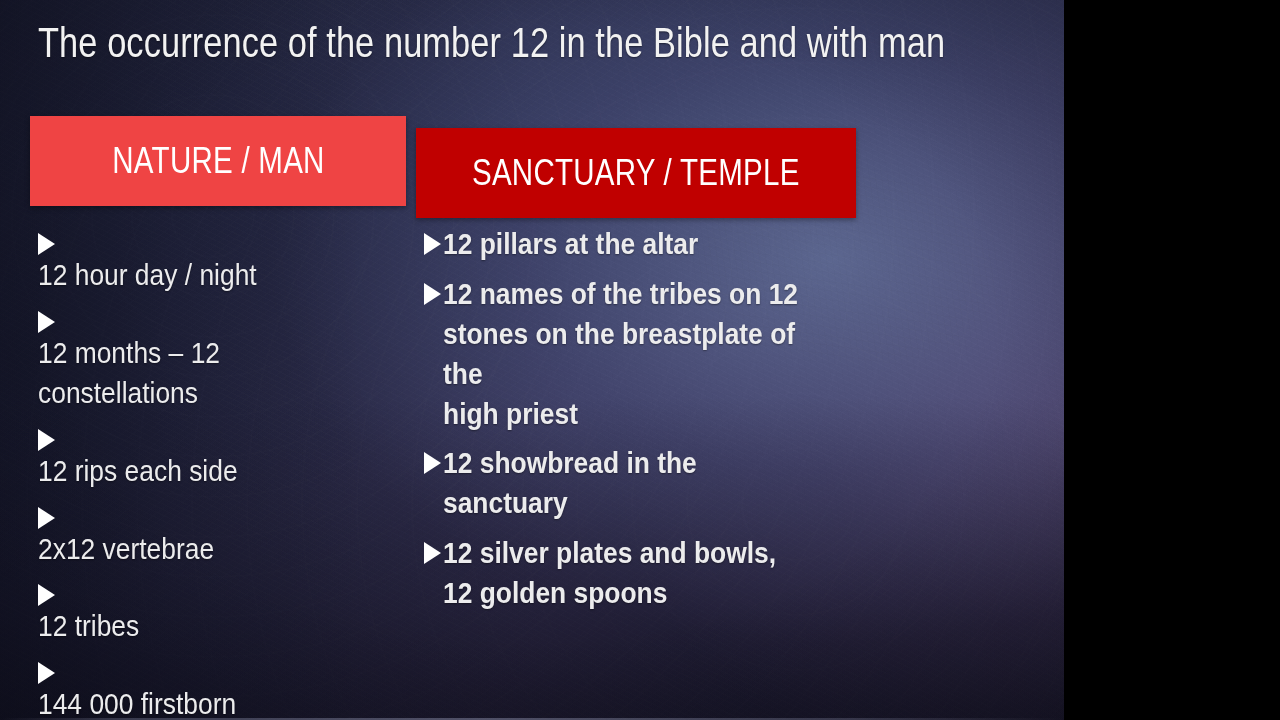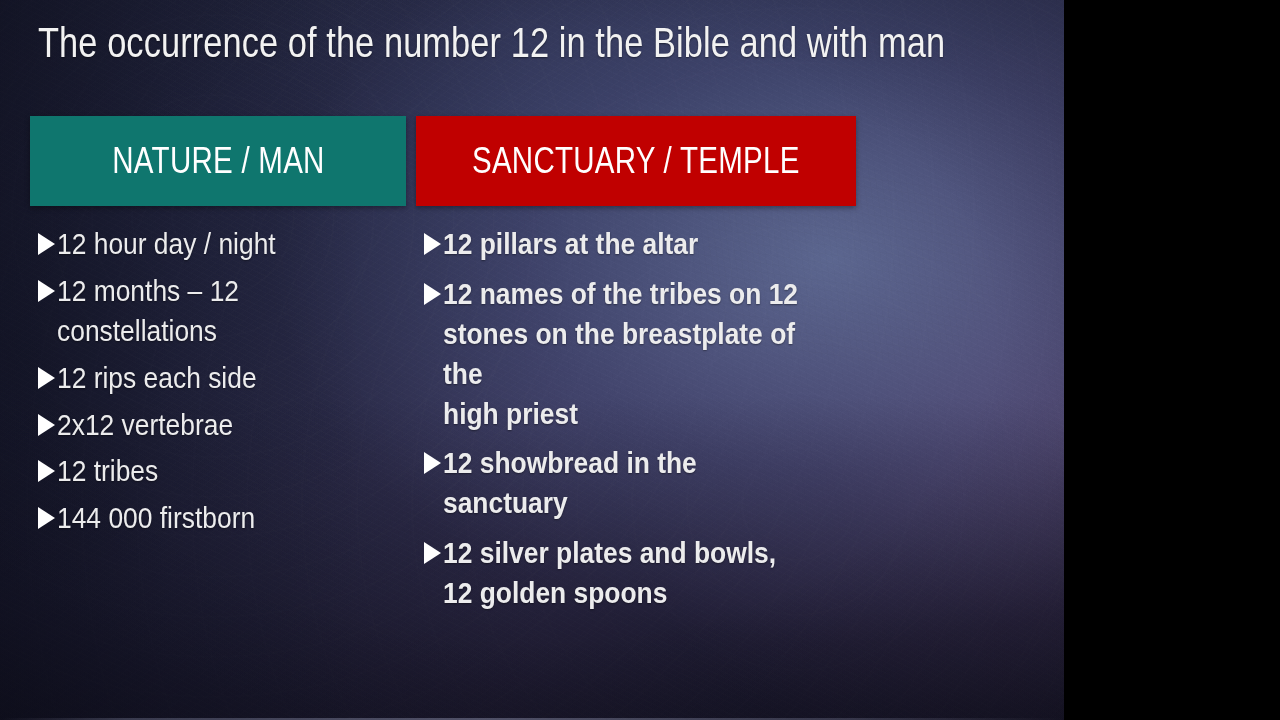--- a/index.html
+++ b/index.html
@@ -134,35 +134,35 @@
     font-weight: 400;
     letter-spacing: 0.3px;
     box-shadow: 0 2px 5px rgba(0,0,0,0.35);
   }
   .hdr span {
     display: inline-block;
     transform: scaleX(0.82);
     white-space: nowrap;
   }
   .hdr-nature { width: 376px; }
-  .hdr-temple { width: 440px; }
+  .hdr-temple { width: 440px; margin-top: 12px; }
 
   .col {
     position: absolute;
     color: #e8e8ec;
   }
   .col-left  { left: 38px;  top: 224px; width: 380px; }
   .col-right { left: 424px; top: 224px; width: 430px; }
 
   .bullet {
     display: flex;
     align-items: flex-start;
     margin-bottom: 5px;
   }
-  .col-left  .bullet { margin-bottom: 7px; }
+  .col-left  .bullet { margin-bottom: 7px; flex-direction: column; }
   .col-right .bullet { margin-bottom: 10px; font-weight: bold; }
 
   .tri {
     flex: 0 0 auto;
     width: 0; height: 0;
     border-top: 11px solid transparent;
     border-bottom: 11px solid transparent;
     border-left: 17px solid #ffffff;
     margin-top: 9px;
     margin-right: 2px;
@@ -190,21 +190,21 @@
   <div class="bg-layer bg-dark-left"></div>
   <div class="bg-layer bg-dark-bottom"></div>
   <div class="bg-layer bg-vignette"></div>
   <div class="bg-layer bg-bottomline"></div>
 
   <div class="content">
 
     <div id="title">The occurrence of the number 12 in the Bible and with man</div>
 
     <div class="header-row">
-      <div class="hdr hdr-nature" style="background: #0f766e; justify-content: center;">
+      <div class="hdr hdr-nature" style="background: #ef4444; justify-content: center;">
         <span>NATURE / MAN</span>
       </div>
       <div class="hdr hdr-temple" style="background: rgb(192, 0, 0);">
         <span>SANCTUARY / TEMPLE</span>
       </div>
     </div>
 
     <div class="col col-left">
       <div class="bullet">
         <span class="tri"></span>

